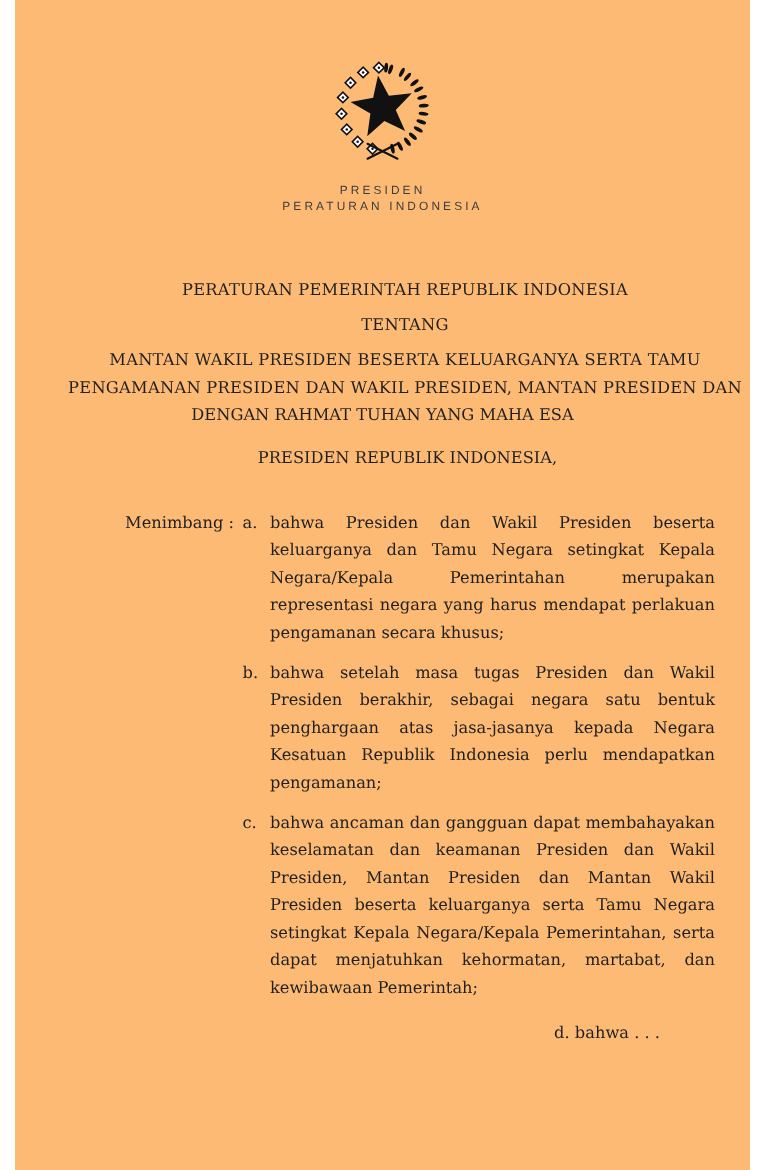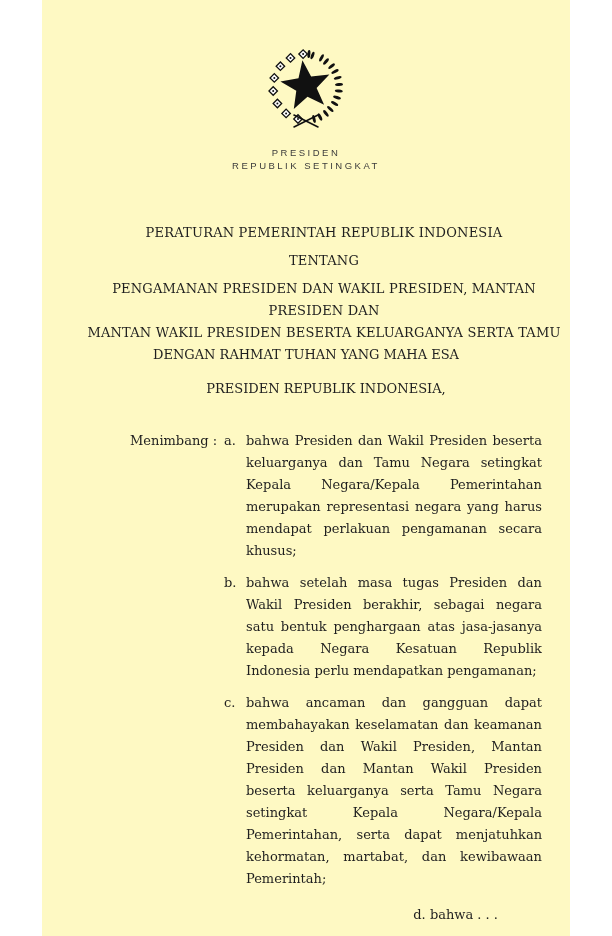--- a/index.html
+++ b/index.html
@@ -1,21 +1,21 @@
 <!DOCTYPE html>
 <html><head>
 <meta charset="utf-8">
 <style>
   html, body { margin: 0; padding: 0; background: #ffffff; }
   .page {
     position: relative;
-    width: 528px;
+    width: 588px;
     height: 936px;
     margin: 0 auto;
-    background: #fef9c3;
+    background: #fdba74;
     font-family: "DejaVu Serif", "Liberation Serif", serif;
     color: #1f1f1f;
     overflow: hidden;
   }
   
   .emblem-wrap { text-align: center; padding-top: 42px; }
   .emblem-wrap svg { display: inline-block; }
   .org-lines {
     margin-top: 8px;
     text-align: center;
@@ -116,30 +116,30 @@
         <ellipse cx="64.0" cy="77.0" rx="4" ry="1.5" transform="rotate(76 64.0 77.0)"></ellipse>
       </g>
 
       <g stroke="#111111" stroke-width="1.6" stroke-linecap="round">
         <line x1="44" y1="85" x2="68" y2="73"></line>
         <line x1="44" y1="73" x2="68" y2="85"></line>
       </g>
     </svg>
     <div class="org-lines">
       <div>PRESIDEN</div>
-      <div>REPUBLIK SETINGKAT</div>
+      <div>PERATURAN INDONESIA</div>
     </div>
   </div>
 
   <div class="title-block">
     <div class="title-line">PERATURAN PEMERINTAH REPUBLIK INDONESIA</div>
     <div class="title-line">TENTANG</div>
     <div class="subject-block">
+      <div class="subject-line">MANTAN WAKIL PRESIDEN BESERTA KELUARGANYA SERTA TAMU</div>
       <div class="subject-line">PENGAMANAN PRESIDEN DAN WAKIL PRESIDEN, MANTAN PRESIDEN DAN</div>
-      <div class="subject-line">MANTAN WAKIL PRESIDEN BESERTA KELUARGANYA SERTA TAMU</div>
     </div>
   </div>
 
   <div class="invocation">DENGAN RAHMAT TUHAN YANG MAHA ESA</div>
   <div class="authority">PRESIDEN REPUBLIK INDONESIA,</div>
 
   <div class="menimbang">
     <div class="menimbang-label">Menimbang :</div>
     <div class="menimbang-items">
       <div class="consideration-item">

